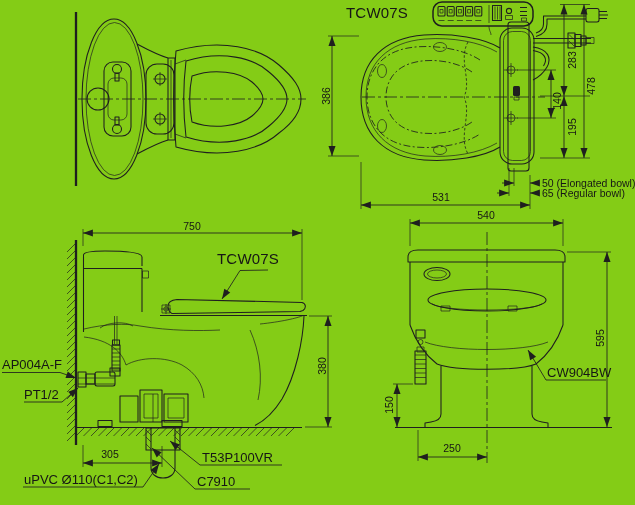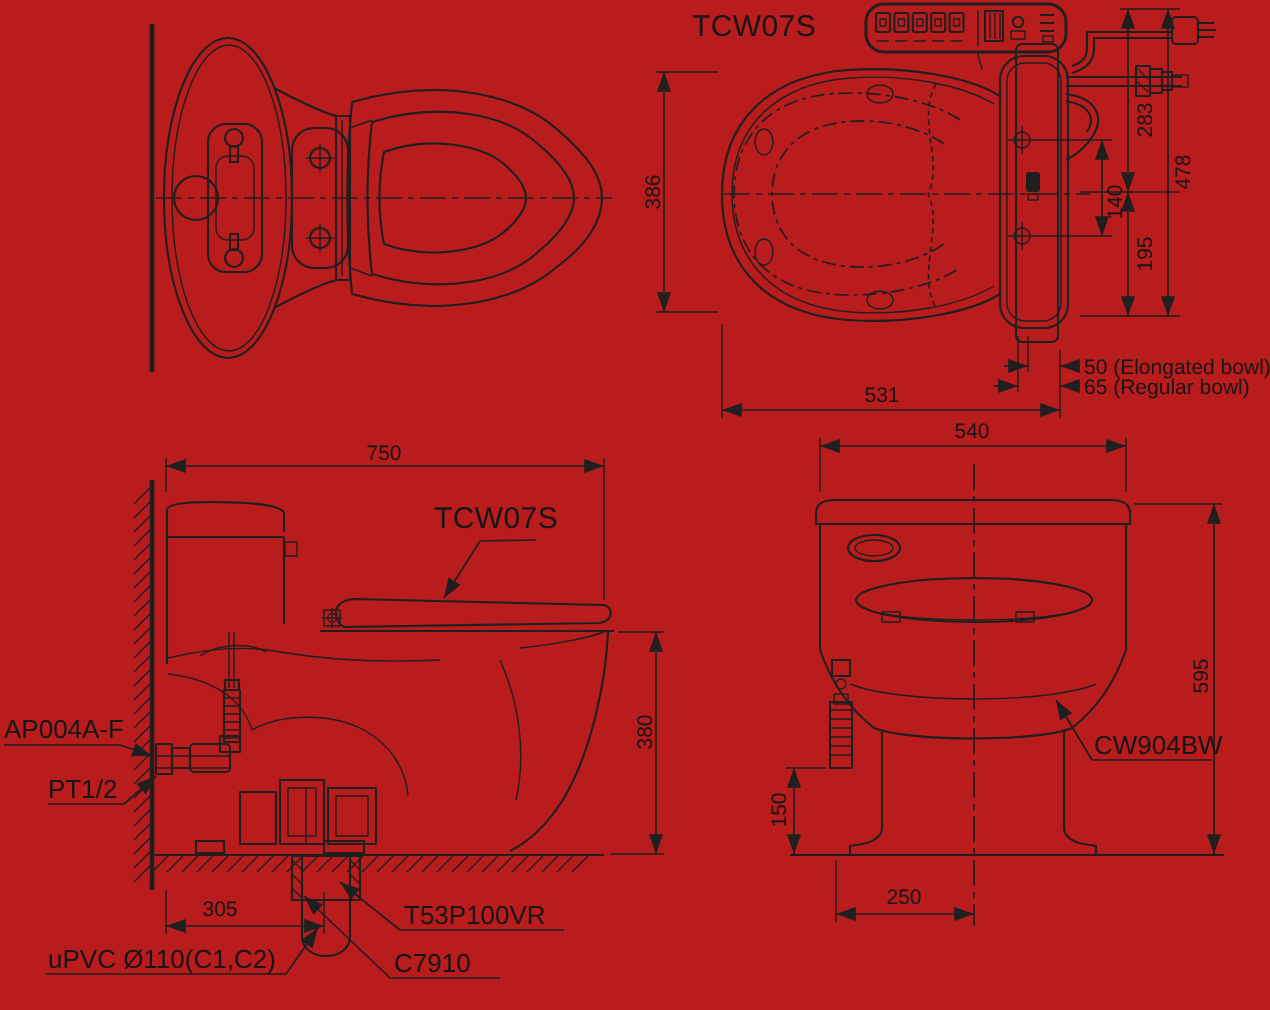--- a/index.html
+++ b/index.html
@@ -1,16 +1,16 @@
 <!DOCTYPE html>
 <html><head>
 <meta charset="utf-8">
 <style>
   html,body{margin:0;padding:0;background:#fff}
-  #page{width:635px;height:505px;background:#b91c1c;position:relative;overflow:hidden}
+  #page{width:635px;height:505px;background:#84cc16;position:relative;overflow:hidden}
   svg text{fill:#161616;font-family:"Liberation Sans",sans-serif}
   .t11{font-size:10.5px}
   .t13{font-size:13px}
   .t15{font-size:15px;letter-spacing:.2px}
   #dwg path,#dwg line,#dwg rect,#dwg ellipse,#dwg circle{fill:none;stroke:#1f1f1f;stroke-width:1.05;stroke-linecap:butt;stroke-linejoin:round}
   #dwg .tk{stroke-width:2.3}
   #dwg .tn{stroke-width:0.7}
   #dwg .dm{stroke-width:0.85}
   #dwg .cl{stroke-dasharray:13 3 3 3;stroke-width:0.8}
   #dwg .hd{stroke-dasharray:7 2.5 2 2.5;stroke-width:0.85}

